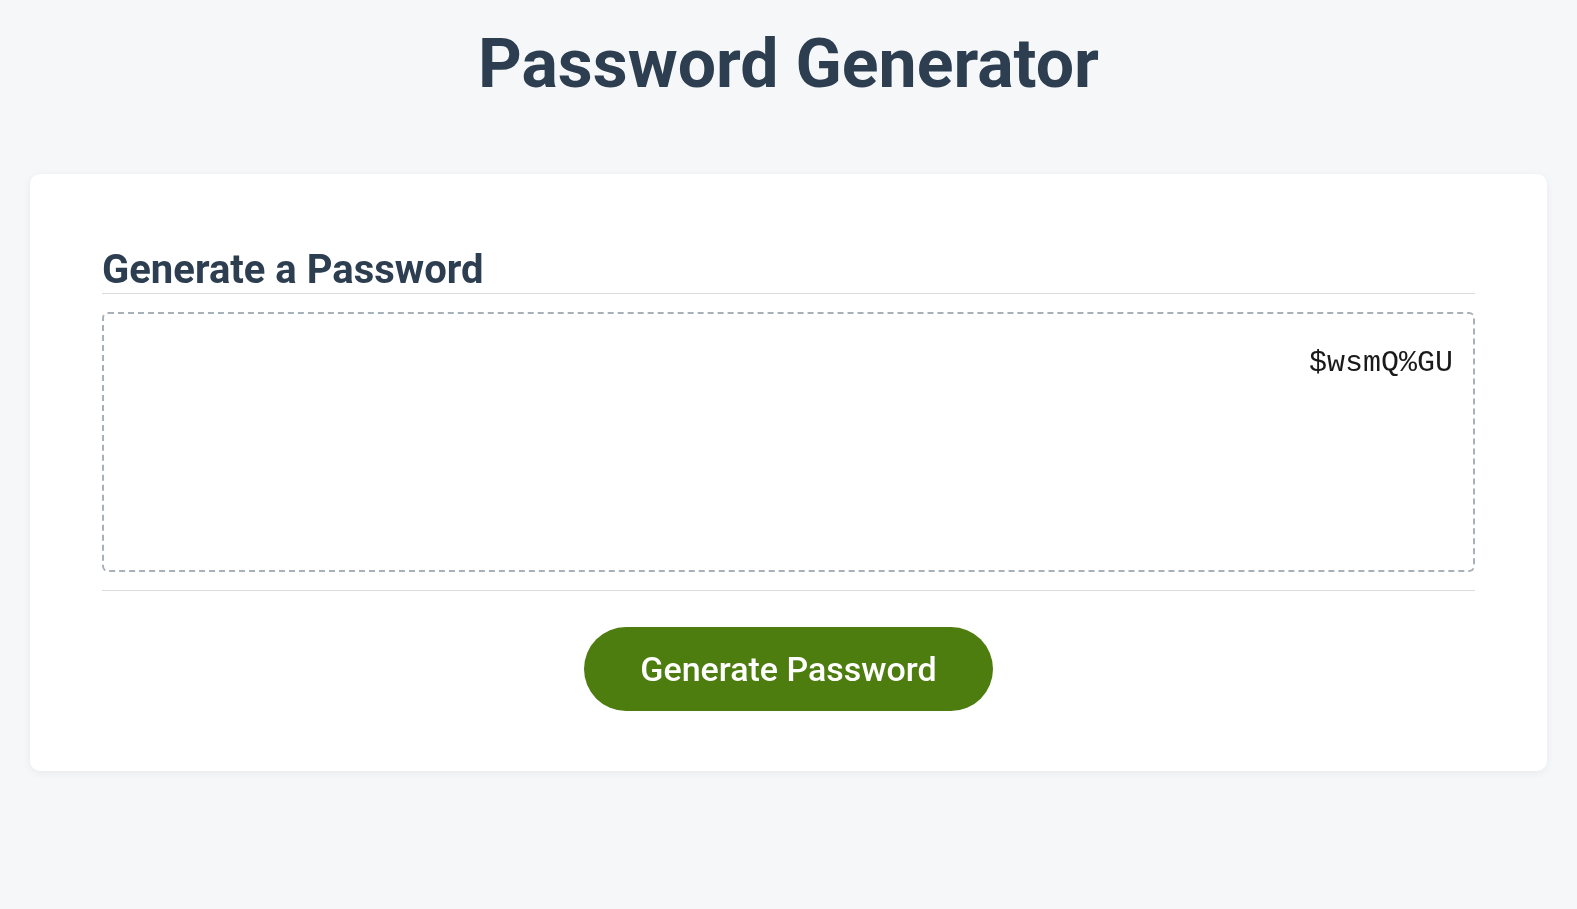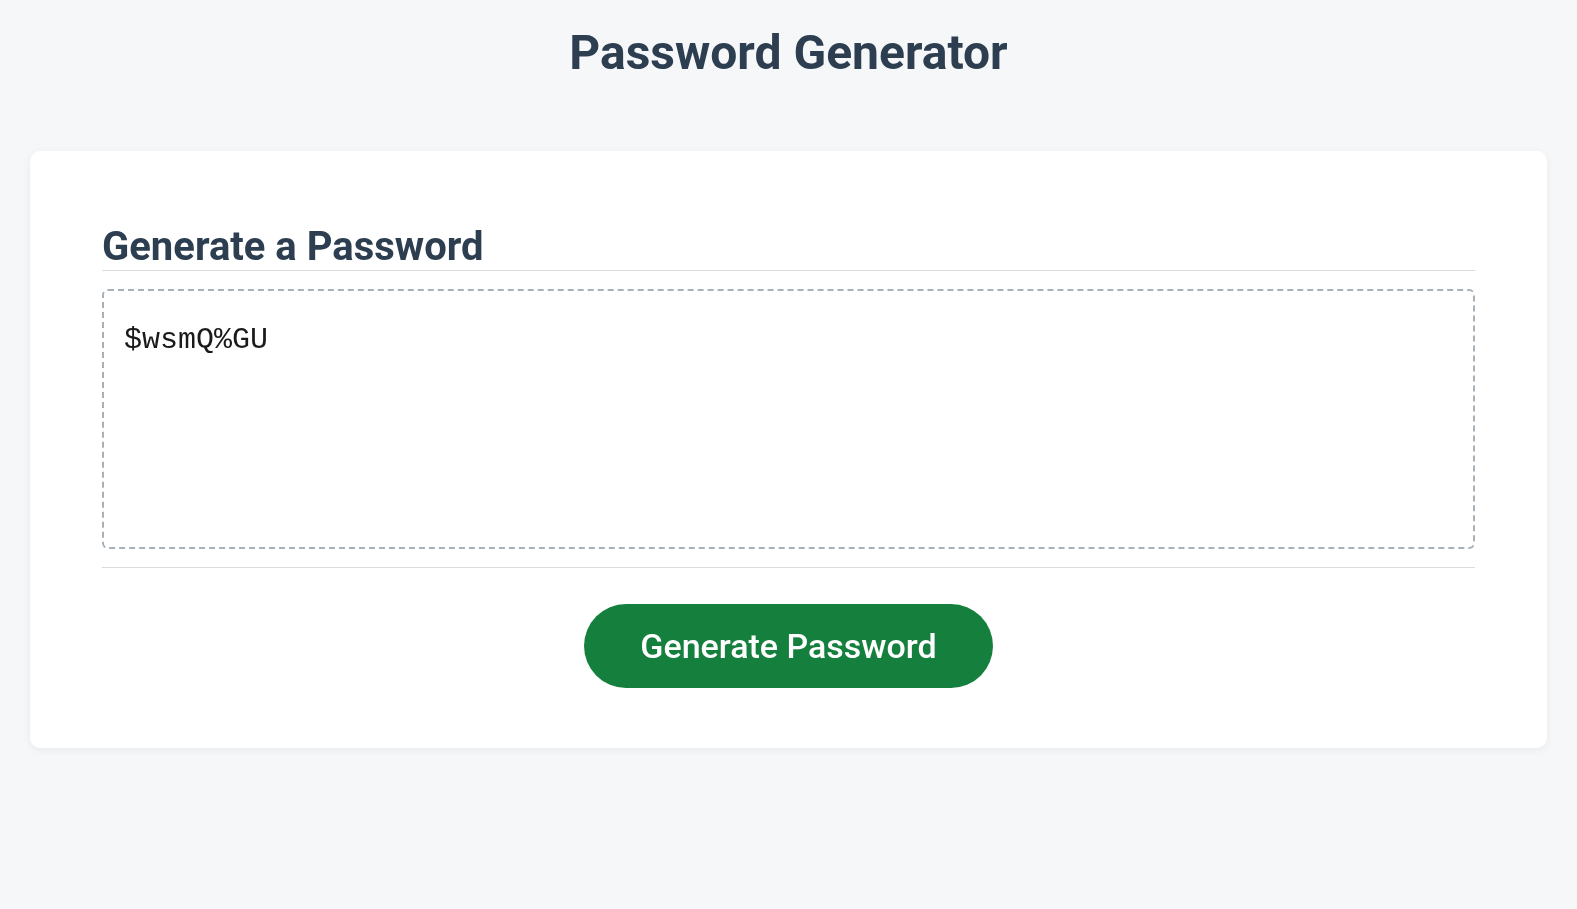--- a/index.html
+++ b/index.html
@@ -12,21 +12,21 @@
       font-family: -apple-system, BlinkMacSystemFont, "Segoe UI", Roboto, "Helvetica Neue", Arial, sans-serif;
       background-color: #f5f7f9;
       width: 1577px;
       min-height: 909px;
       padding: 0;
     }
 
     .page-title {
       text-align: center;
       color: #2c3e50;
-      font-size: 48px;
+      font-size: 68px;
       font-weight: 700;
       padding-top: 24px;
       padding-bottom: 20px;
     }
 
     .card {
       background-color: #ffffff;
       border-radius: 10px;
       box-shadow: 0 2px 8px rgba(0, 0, 0, 0.06);
       margin: 50px 30px 0 30px;
@@ -44,34 +44,34 @@
       border-bottom: 1px solid #d8dcdf;
       padding: 18px 0 18px 0;
       margin-bottom: 36px;
     }
 
     .password-output {
       border: 2px dashed #a8b0b8;
       border-radius: 6px;
       min-height: 260px;
       padding: 28px 20px;
-      text-align: left;
+      text-align: right;
       font-family: "Courier New", Courier, monospace;
       font-size: 30px;
       color: #1a1a1a;
       font-weight: 400;
       line-height: 1.4;
     }
 
     .button-row {
       text-align: center;
     }
 
     .generate-btn {
-      background-color: #15803d;
+      background-color: #4d7c0f;
       color: #ffffff;
       border: none;
       border-radius: 999px;
       font-size: 34px;
       font-weight: 500;
       padding: 22px 56px;
       cursor: pointer;
       font-family: inherit;
     }
   </style>

